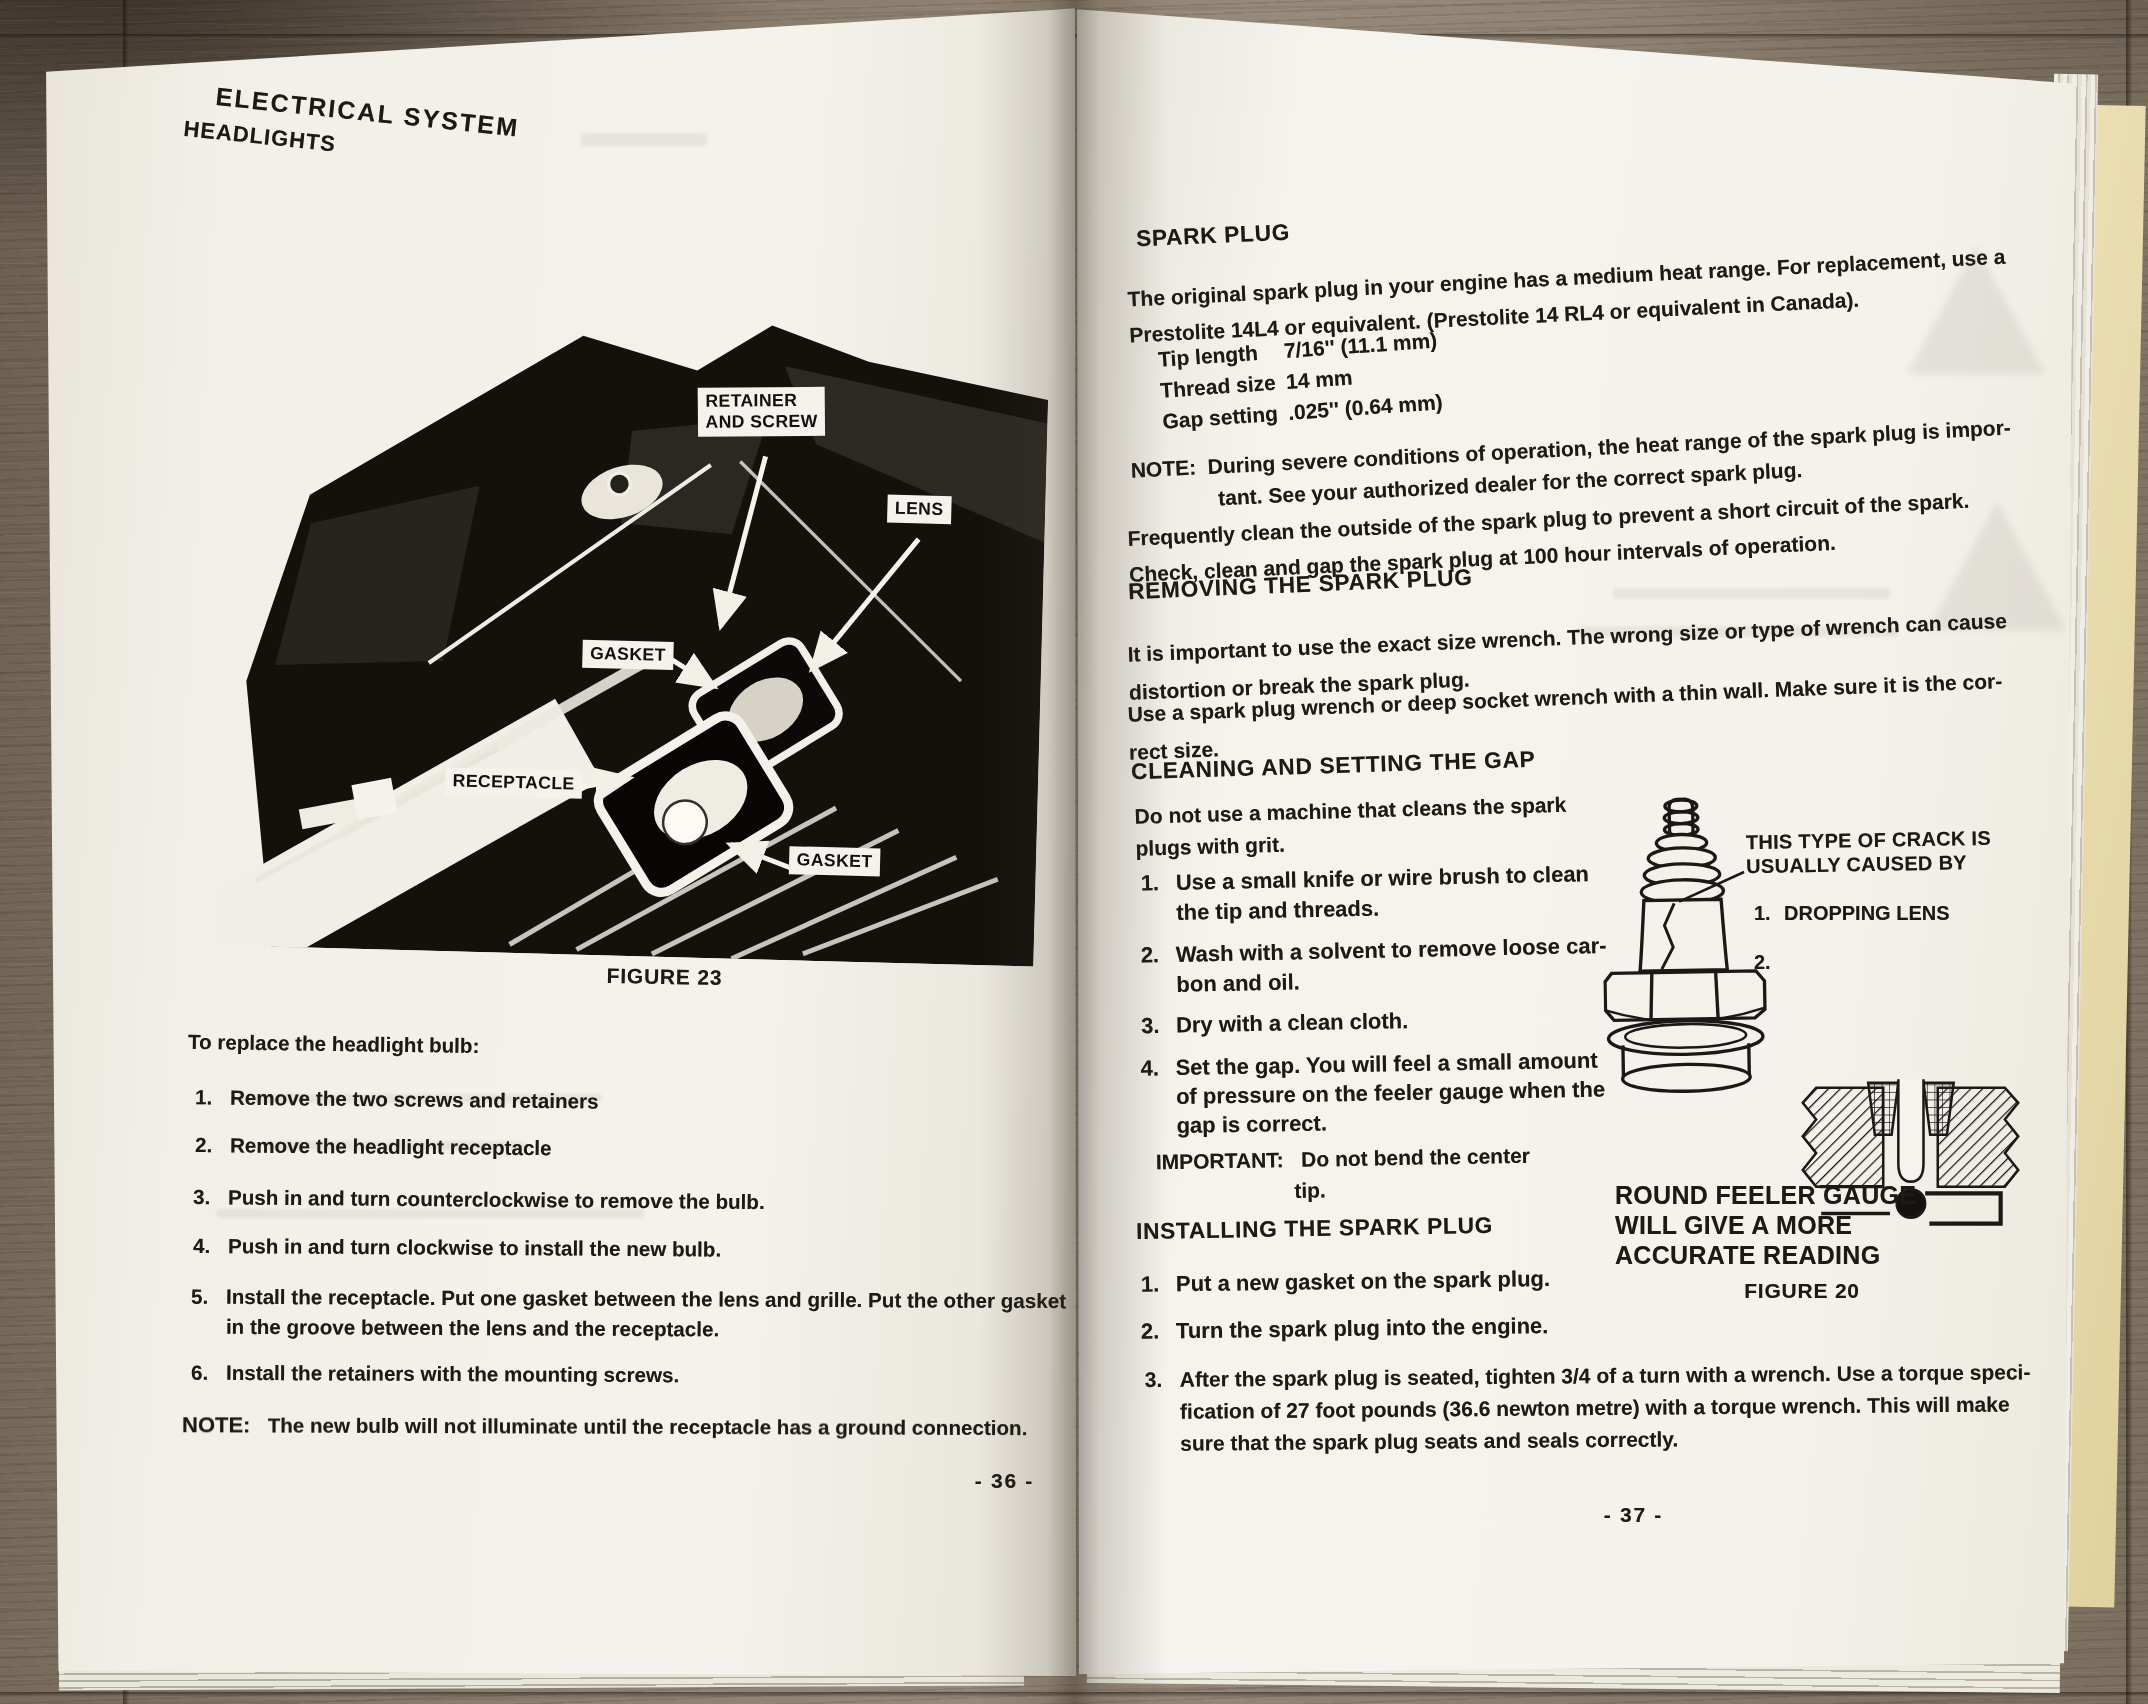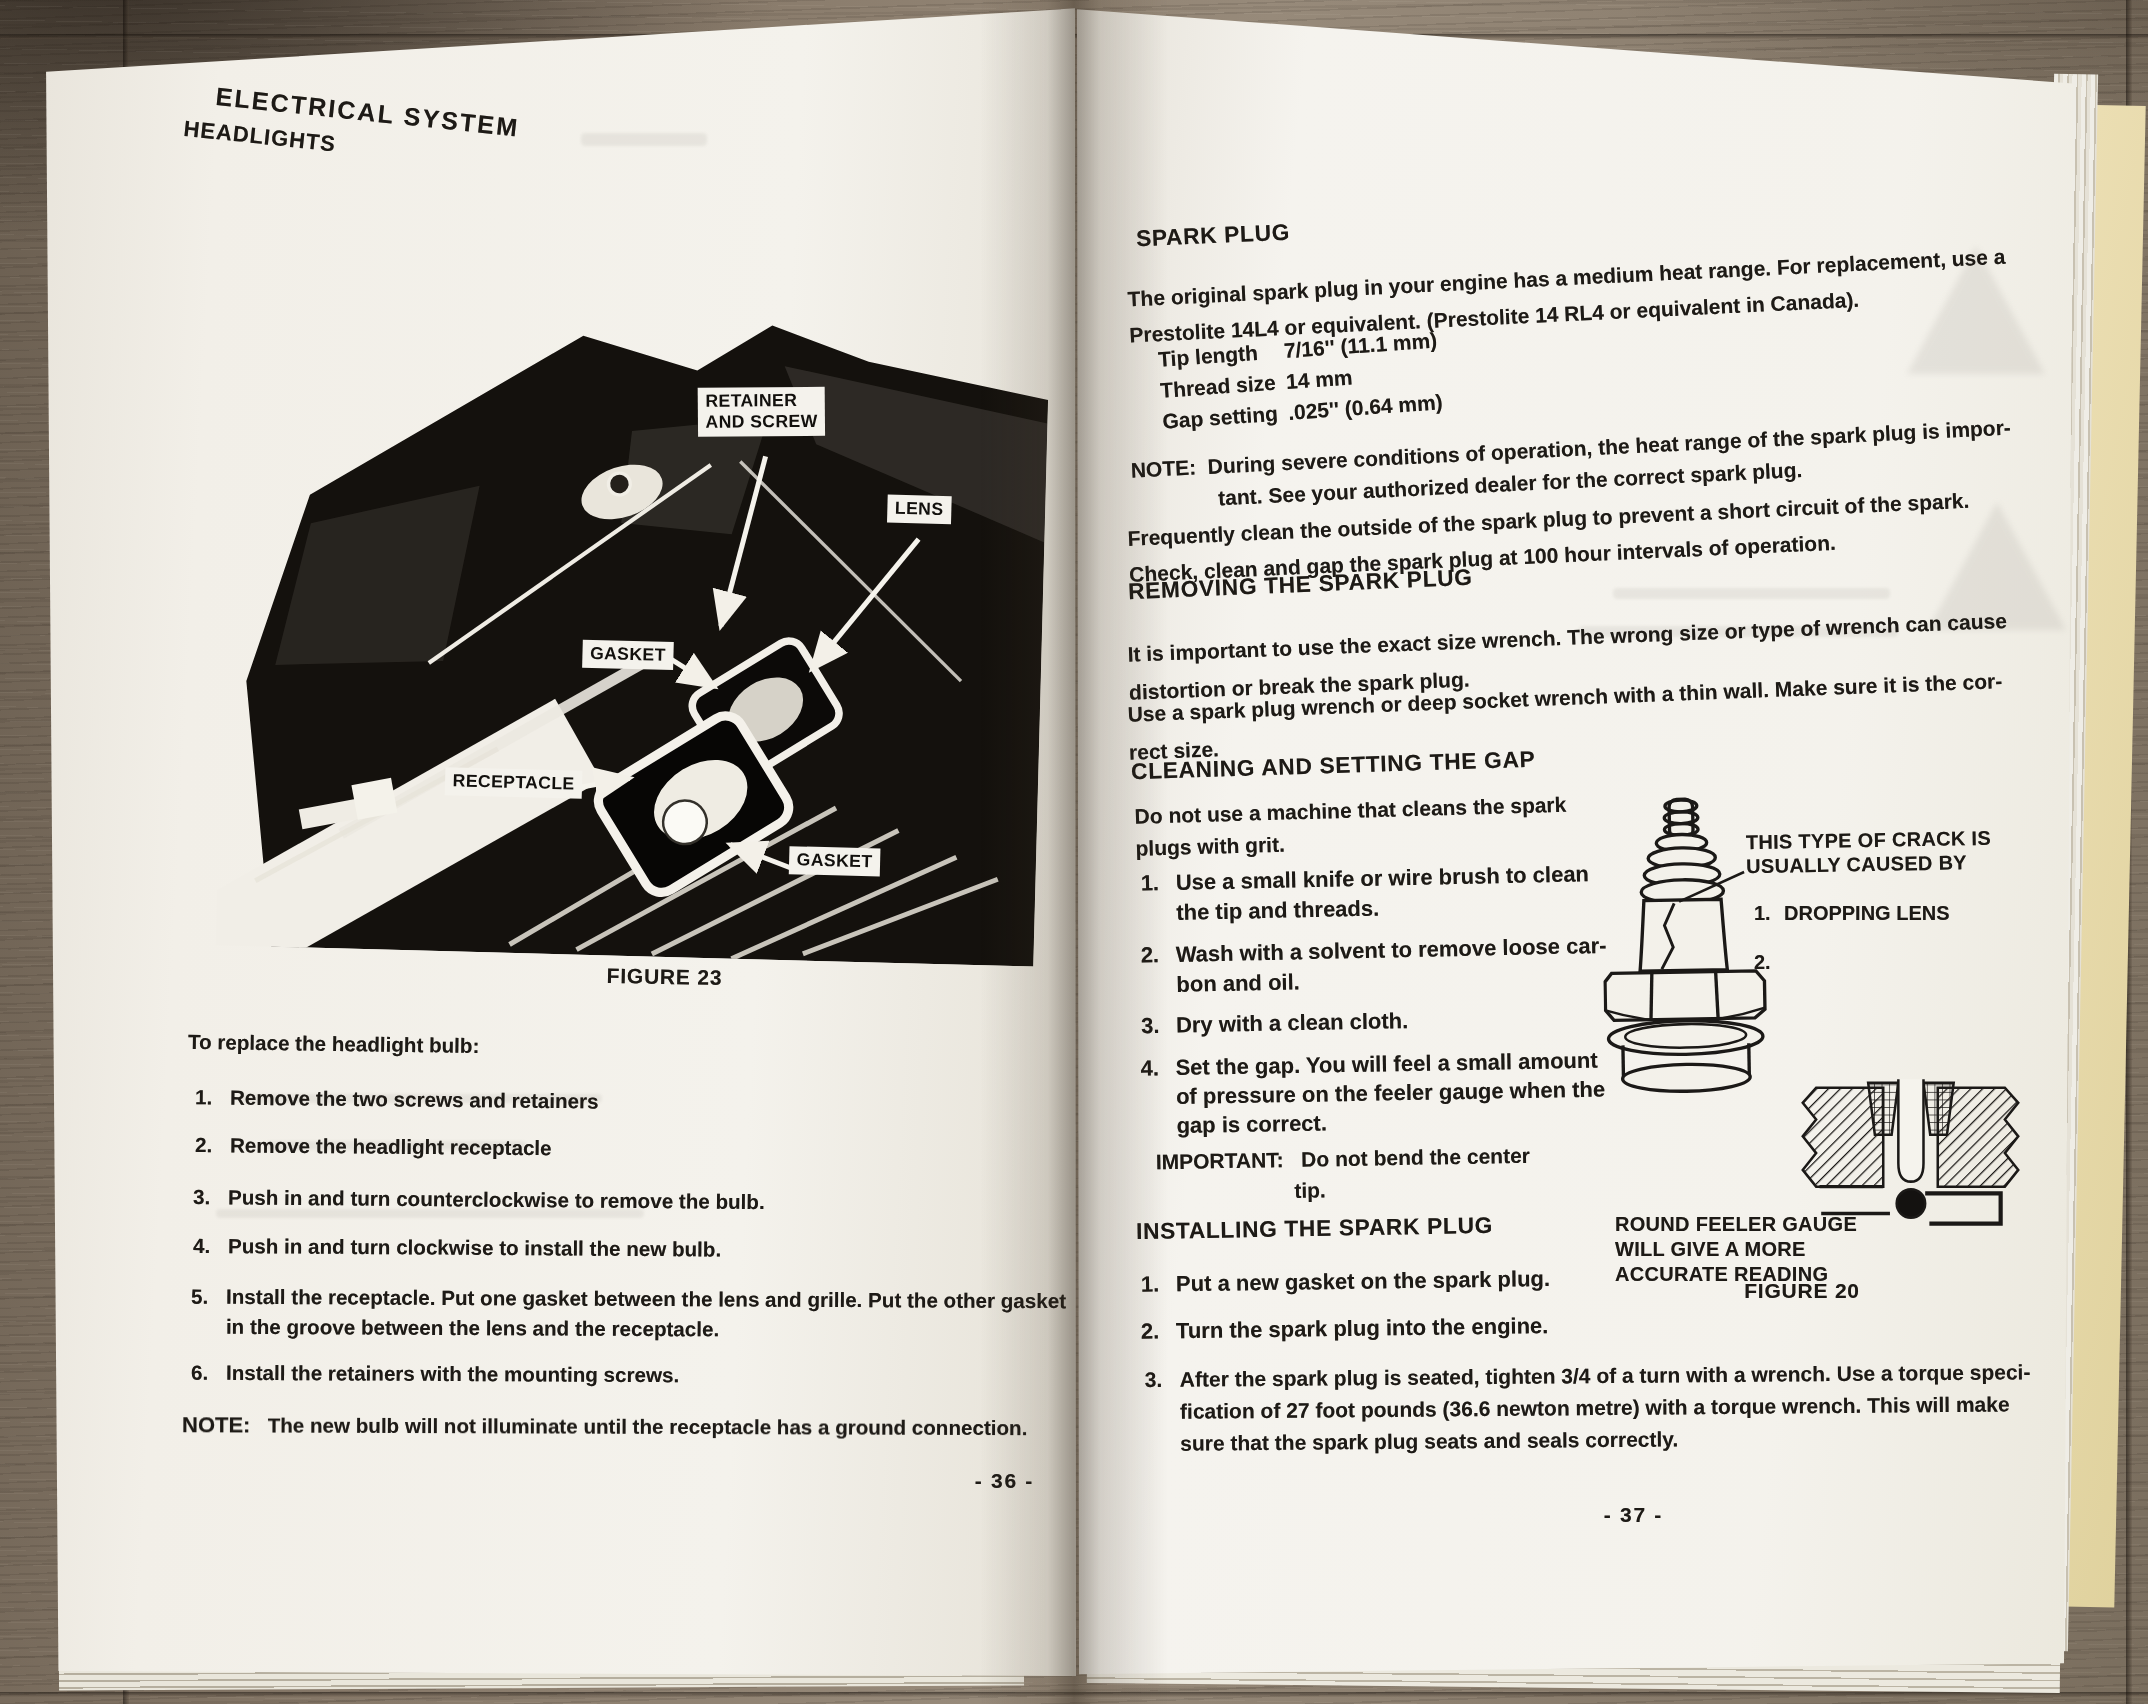--- a/index.html
+++ b/index.html
@@ -348,21 +348,21 @@
       <polygon points="92,34 128,34 120,96 100,96" fill="url(#cross)"></polygon>
       <polygon points="158,34 194,34 186,96 166,96" fill="url(#cross)"></polygon>
       <path d="M128,30 L128,130 Q128,152 143,152 Q158,152 158,130 L158,30" fill="#f5f3ed"></path>
       <circle cx="143" cy="178" r="17" fill="#141210"></circle>
       <path d="M160,166 H250 V202 H165" stroke-width="5"></path>
       <path d="M34,158 H110" stroke-width="4"></path>
       <path d="M36,190 H118" stroke-width="4"></path>
     </g>
   </svg>
 
-  <div class="blk ml" style="left:539px;top:1173px;font-size:20px;line-height:25px;letter-spacing:0.3px;margin-top:32px;">ROUND FEELER GAUGE
+  <div class="blk ml" style="left:539px;top:1173px;font-size:25px;line-height:30px;letter-spacing:0.3px;">ROUND FEELER GAUGE
 WILL GIVE A MORE
 ACCURATE READING</div>
 
   <div class="blk caption" style="left:621px;top:1272px;width:210px;">FIGURE 20</div>
 </div>
 
 <div class="gutter"></div>
 
 
 </body></html>

